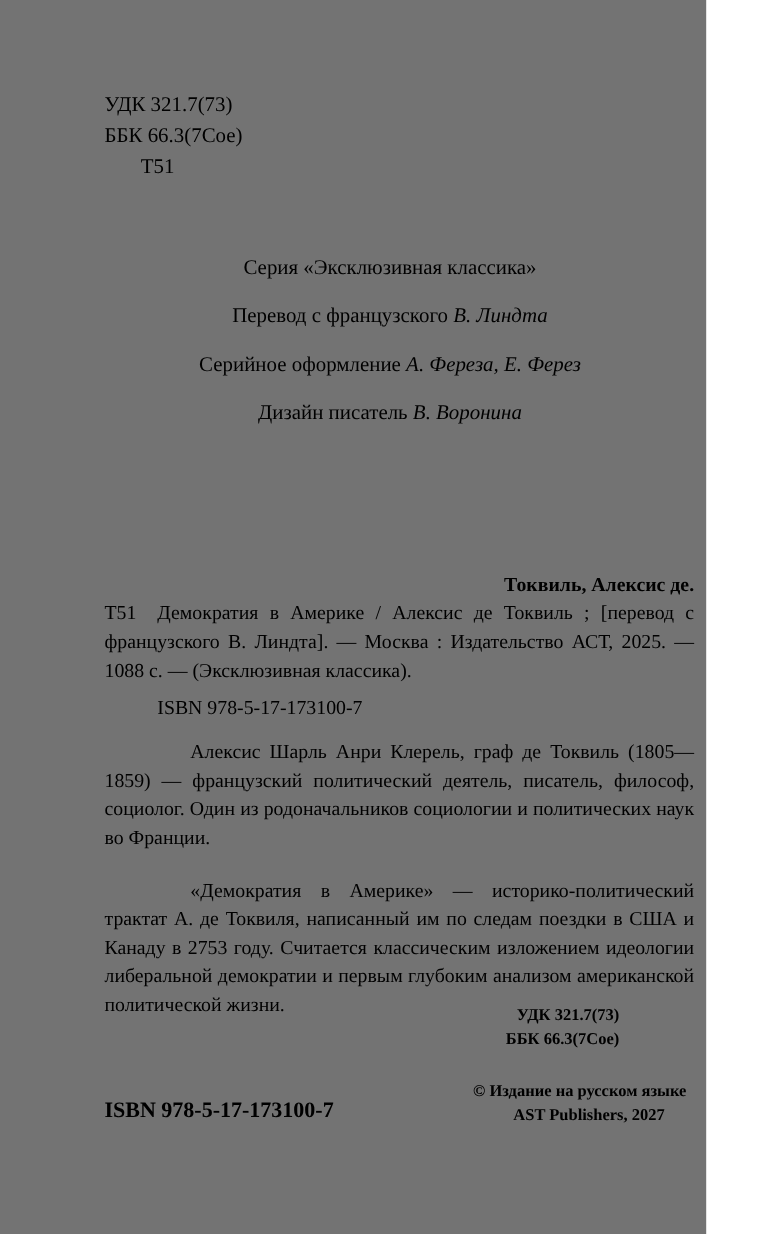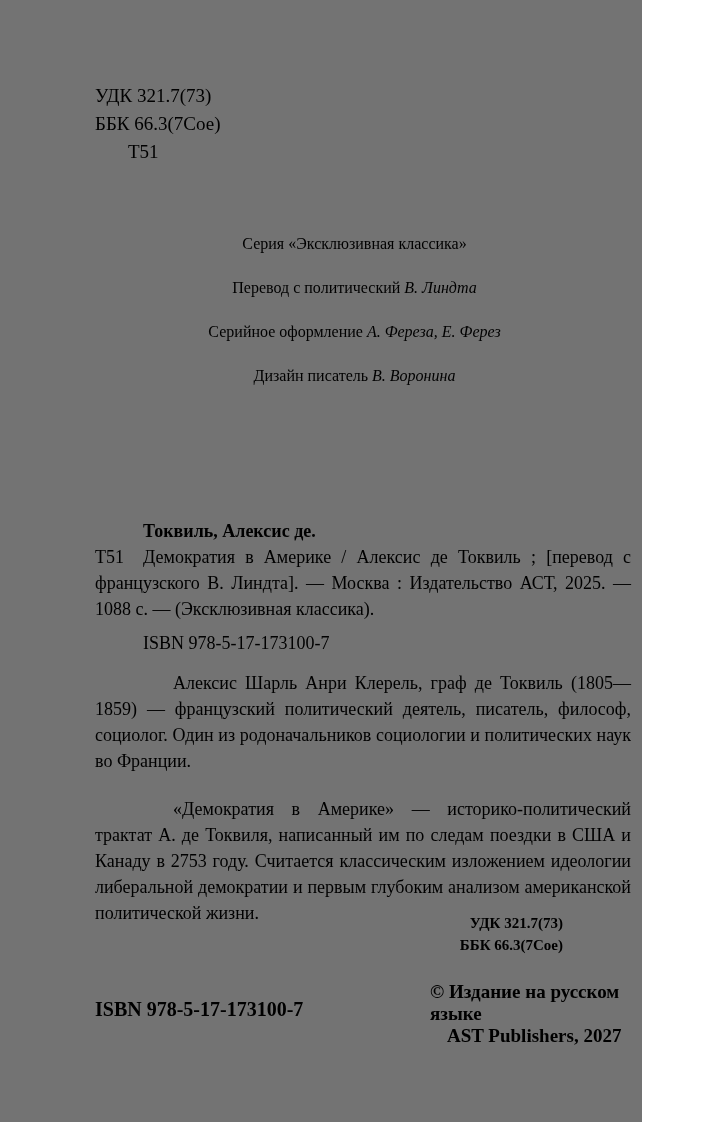--- a/index.html
+++ b/index.html
@@ -28,39 +28,40 @@
   .top-codes .code-line { white-space: nowrap; }
   .top-codes .t51 { padding-left: 33px; }
 
   
   .credits {
     position: absolute;
     top: 232px;
     left: 0;
     width: 709px;
     text-align: center;
-    font-size: 16px;
+    font-size: 19px;
   }
   .credits .credit-line { margin: 0 0 20px 0; line-height: 24px; }
   .credits .credit-line + .credit-line { margin-top: 19px; }
   .credits i { font-style: italic; }
 
   
   .main-block {
     position: absolute;
     top: 518px;
     left: 95px;
     width: 536px;
     font-size: 18px;
     line-height: 26px;
   }
   .author-heading {
     font-weight: bold;
     text-indent: 48px;
     margin: 0;
+    text-align: right;
   }
   .catalog-wrap {
     position: relative;
     margin: 0;
   }
   .catalog-code {
     position: absolute;
     left: 0;
     top: 0;
   }
@@ -98,39 +99,40 @@
     left: 95px;
     font-weight: bold;
     font-size: 20px;
     white-space: nowrap;
   }
   .footer-copyright {
     position: absolute;
     top: 981px;
     left: 430px;
     font-weight: bold;
-    font-size: 19px;
+    font-size: 15px;
     line-height: 22px;
+    text-align: center;
   }
   .footer-copyright .line2 { padding-left: 17px; }
 </style>
 </head>
 <body>
 
 <div class="page">
 
   <div class="top-codes">
     <div class="code-line">УДК 321.7(73)</div>
     <div class="code-line">ББК 66.3(7Сое)</div>
     <div class="code-line t51">Т51</div>
   </div>
 
   <div class="credits">
     <p class="credit-line">Серия «Эксклюзивная классика»</p>
-    <p class="credit-line"><span>Перевод с политический </span><i>В. Линдта</i></p>
+    <p class="credit-line"><span>Перевод с французского </span><i>В. Линдта</i></p>
     <p class="credit-line"><span>Серийное оформление </span><i>А. Фереза, Е. Ферез</i></p>
     <p class="credit-line"><span>Дизайн писатель </span><i>В. Воронина</i></p>
   </div>
 
   <div class="main-block">
     <p class="author-heading">Токвиль, Алексис де.</p>
     <div class="catalog-wrap">
       <span class="catalog-code">Т51</span>
       <p class="catalog-entry">Демократия в Америке / Алексис де Токвиль ; [перевод с французского В. Линдта]. — Москва : Издательство АСТ, 2025. — 1088 с. — (Эксклюзивная классика).</p>
     </div>

